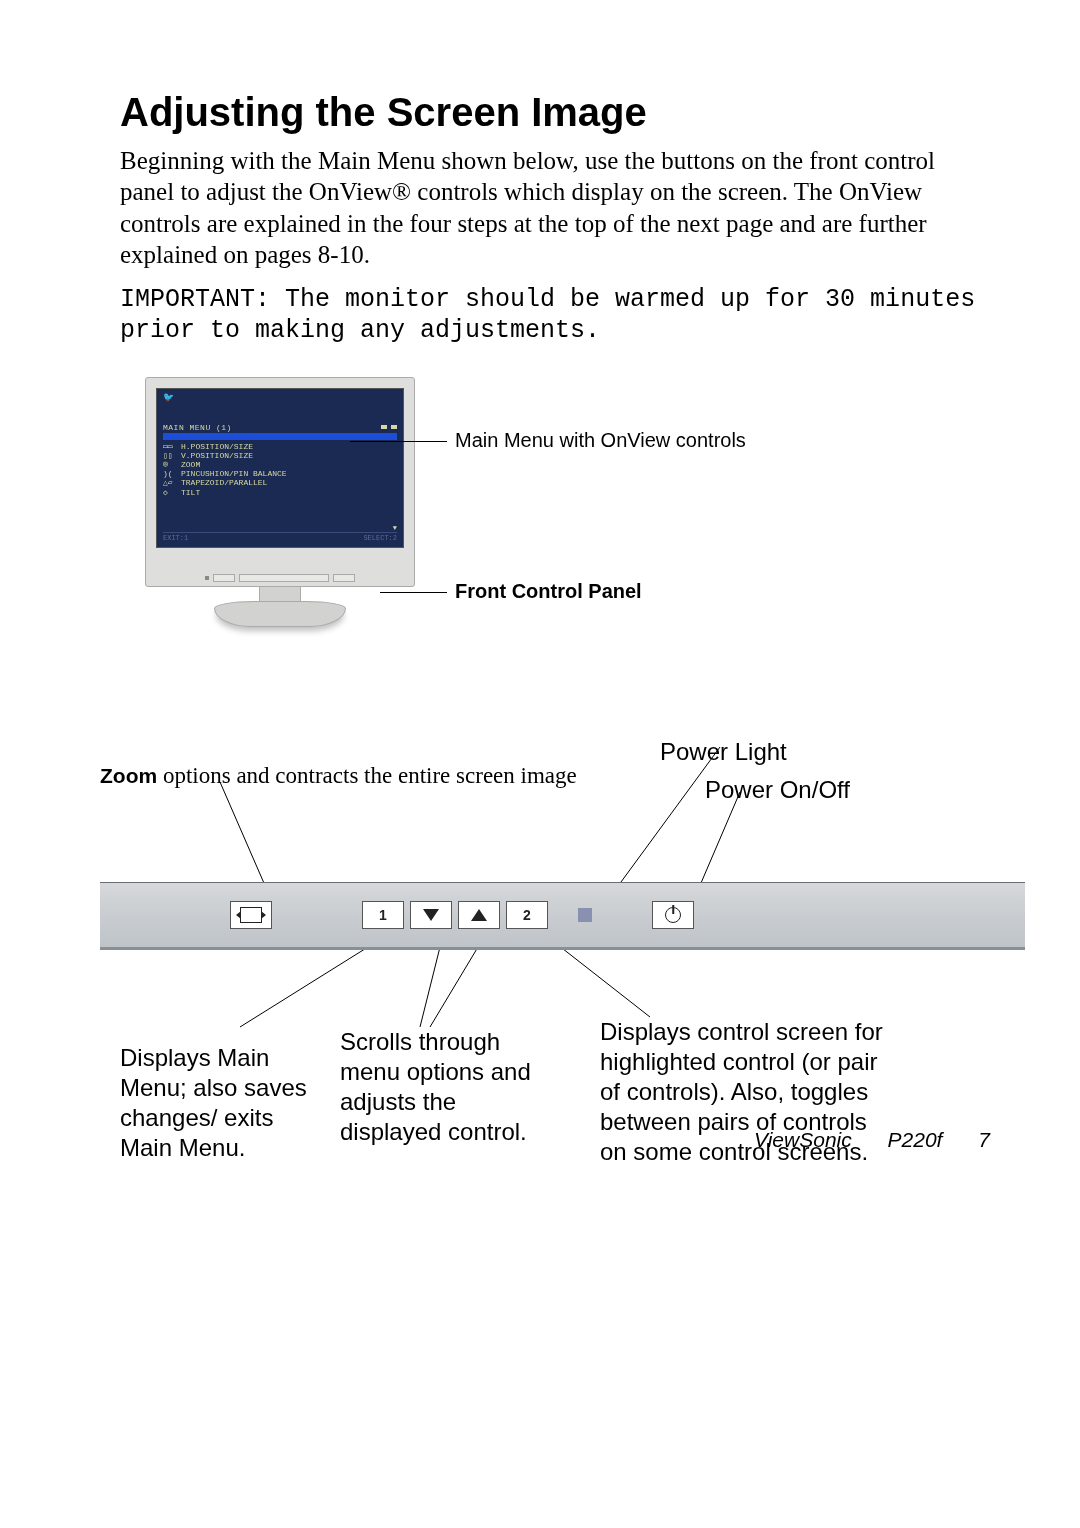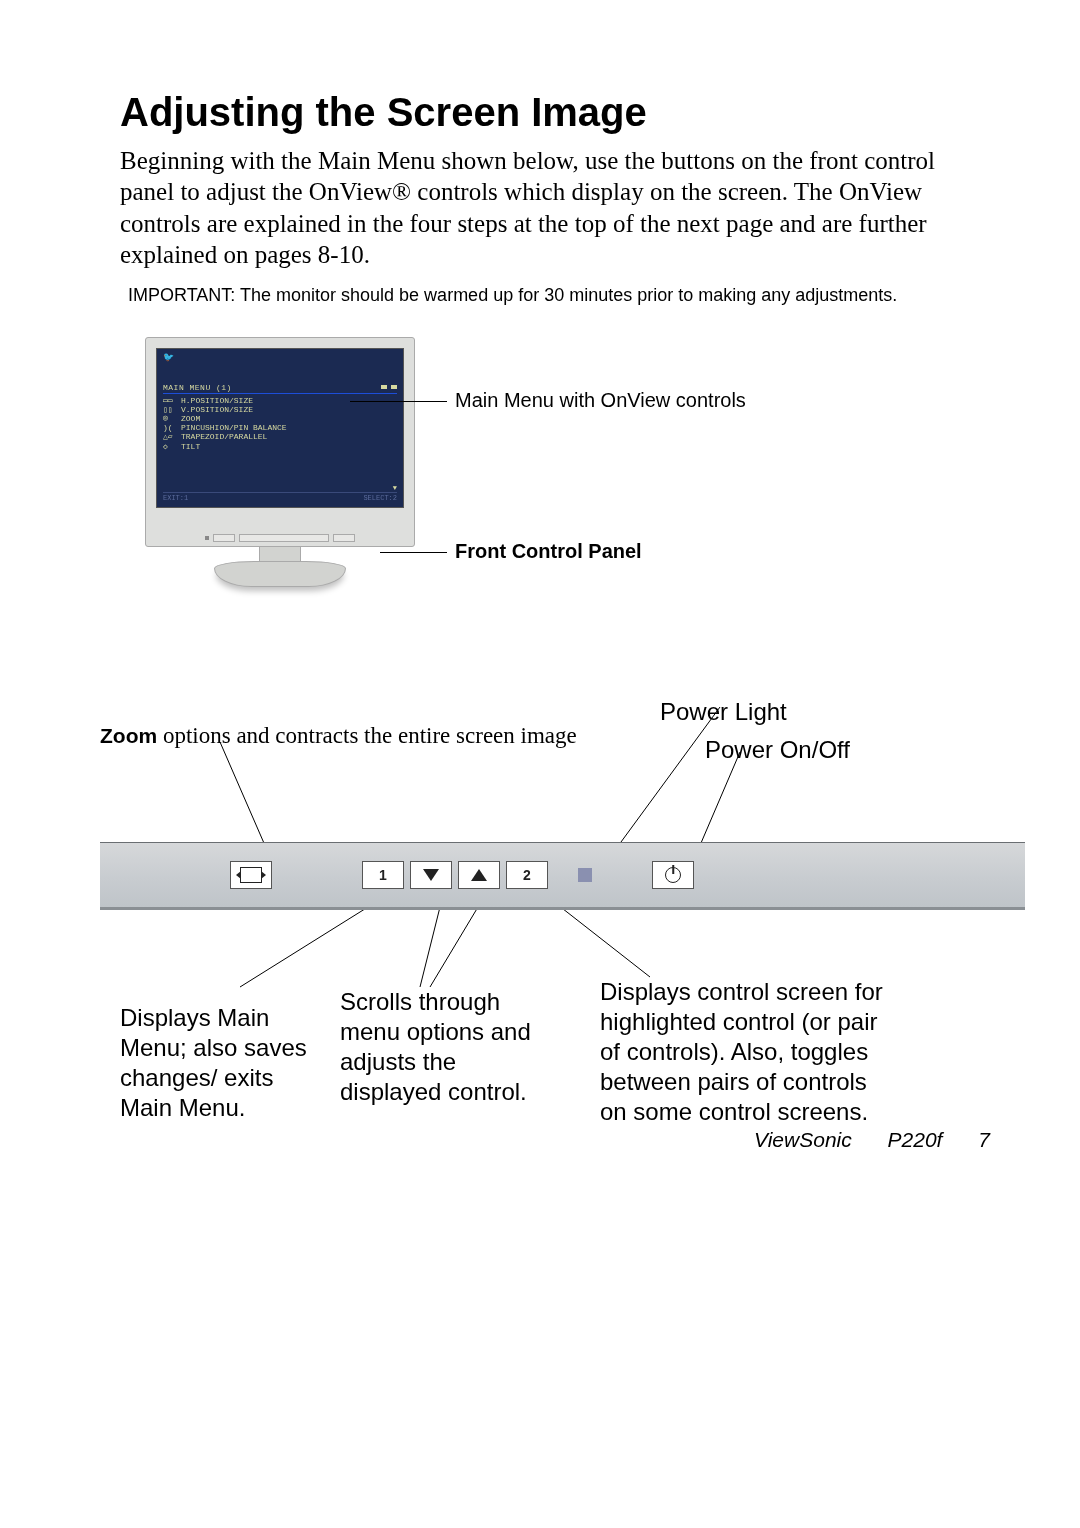--- a/index.html
+++ b/index.html
@@ -22,24 +22,24 @@
     font-size: 40px;
     margin: 0 0 10px 0;
   }
   .body-text {
     font-family: "Times New Roman", Times, serif;
     font-size: 25px;
     line-height: 1.25;
     margin: 6px 0 14px 0;
   }
   .important {
-    font-family: Liberation Sans, sans-serif;
-    font-size: 18px;
+    font-family: Liberation Mono, monospace;
+    font-size: 25px;
     line-height: 1.25;
-    margin: 4px 0 30px 8px;
+    margin: 4px 0 30px 0;
   }
 
   
   .monitor-block {
     position: relative;
     height: 300px;
     margin-top: 10px;
   }
   .monitor {
     position: absolute;
@@ -73,21 +73,21 @@
     color: #d6d9a0;
     font-size: 9px;
     height: 30px;
   }
   .menu-title {
     color: #d6d9a0;
     letter-spacing: 0.5px;
   }
   .menu-title-row {
     display: flex;
-    border-bottom: 1px solid #1d4ed8;
+    border-bottom: 7px solid #1d4ed8;
     padding-bottom: 1px;
     margin-bottom: 2px;
     position: relative;
   }
   .menu-title-row::after {
     content: "";
     position: absolute;
     right: 0;
     top: 2px;
     width: 16px;

